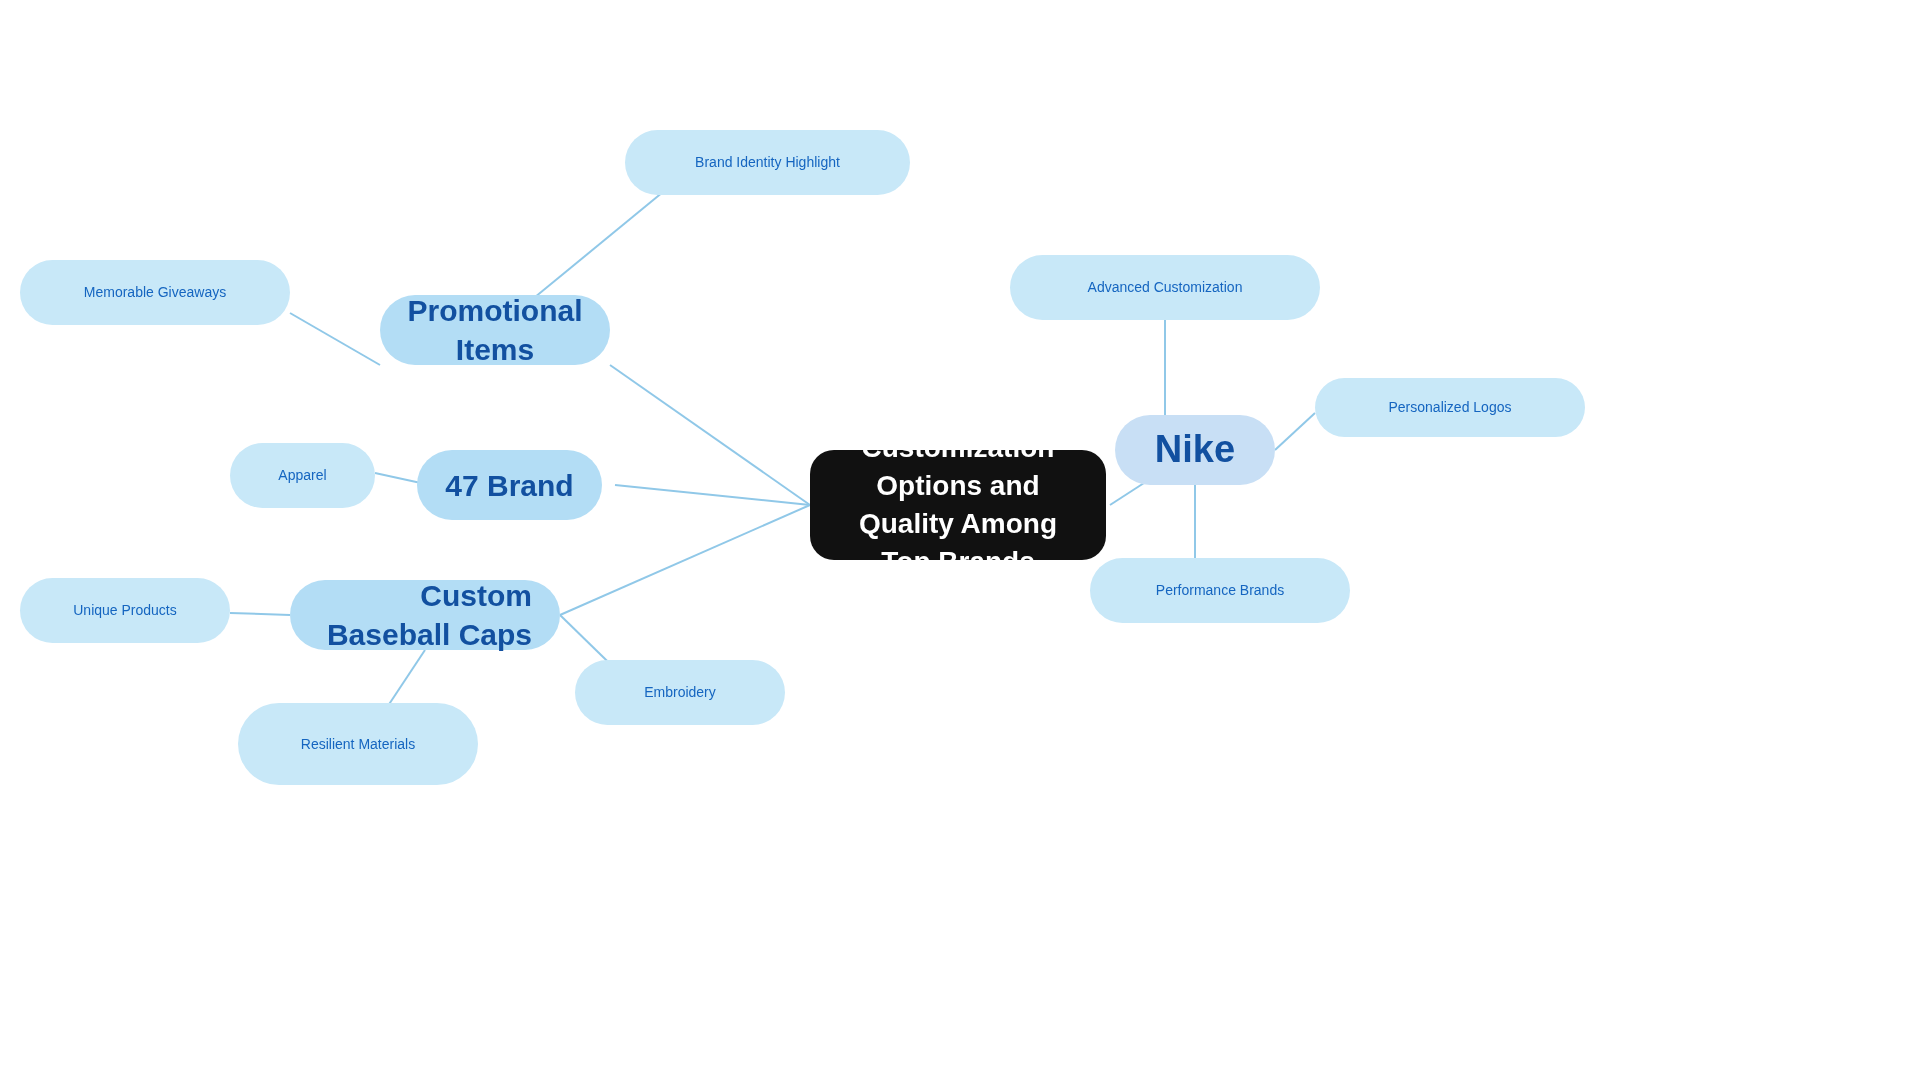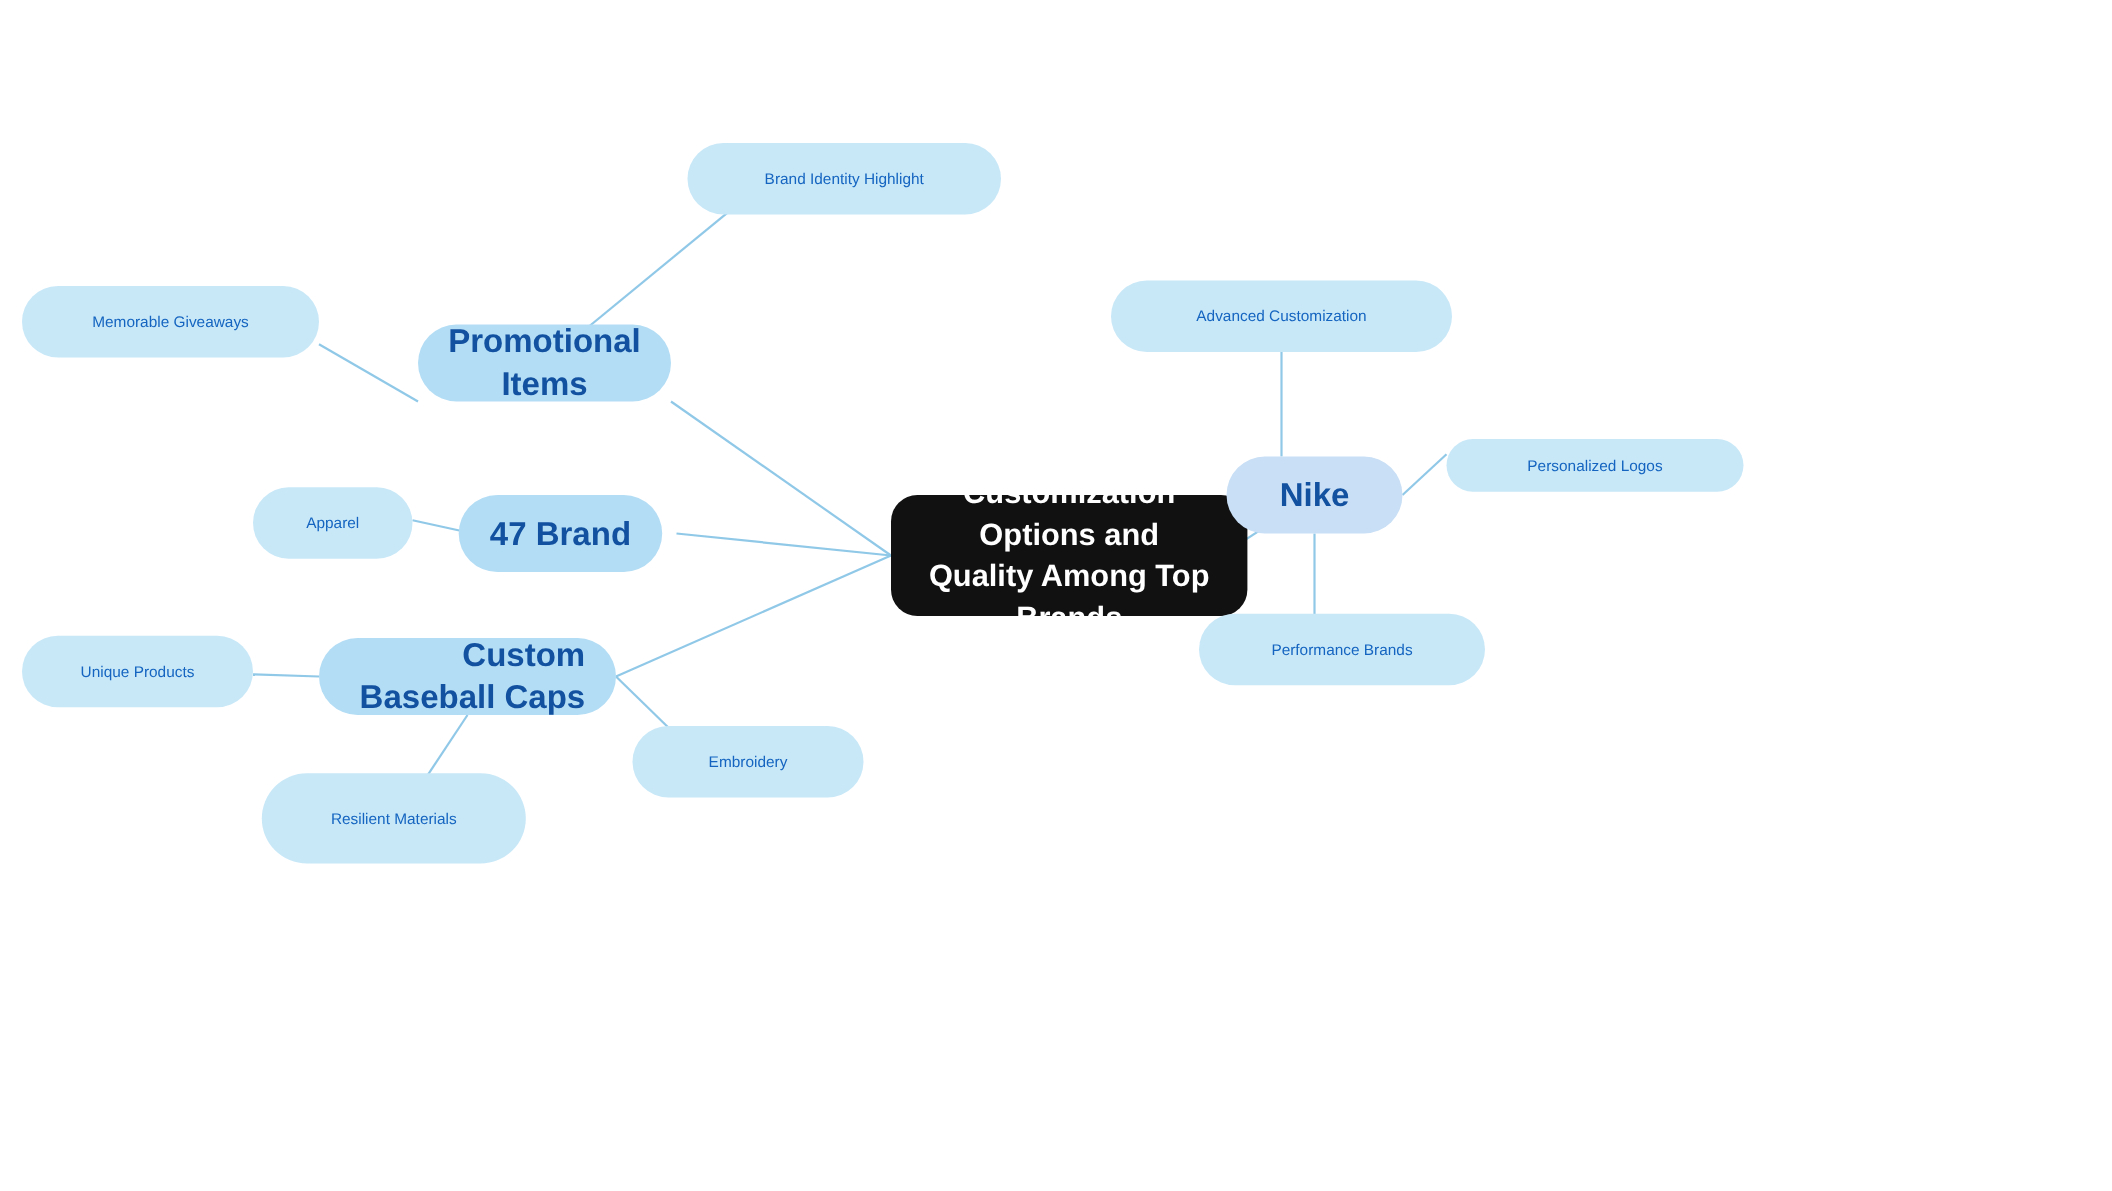--- a/index.html
+++ b/index.html
@@ -48,21 +48,21 @@
       font-size: 28px;
       font-weight: 600;
       border-radius: 24px;
       width: 300px;
       padding: 28px 32px;
       line-height: 1.35;
     }
     .node-nike {
       background: #c8dff5;
       color: #1250a0;
-      font-size: 30px;
+      font-size: 38px;
       font-weight: 600;
       width: 160px;
     }
   </style>
 </head>
 <body>
 
 <svg id="mind-map-lines">
 
   <line x1="810" y1="505" x2="610" y2="365" stroke="#90c8e8" stroke-width="2"></line>
@@ -85,21 +85,21 @@
 
   <line x1="290" y1="615" x2="230" y2="613" stroke="#90c8e8" stroke-width="2"></line>
 
   <line x1="1165" y1="415" x2="1165" y2="320" stroke="#90c8e8" stroke-width="2"></line>
 
   <line x1="1275" y1="450" x2="1315" y2="413" stroke="#90c8e8" stroke-width="2"></line>
 
   <line x1="1195" y1="485" x2="1195" y2="560" stroke="#90c8e8" stroke-width="2"></line>
 </svg>
 
-<div class="node node-center" style="left:810px; top:450px; width:324px; height:110px;">
+<div class="node node-center" style="left:810px; top:450px; width:296px; height:110px;">
   <span style="white-space:pre-line;">Customization Options and
 Quality Among Top Brands</span>
 </div>
 
 <div class="node node-medium" style="left:380px; top:295px; width:230px; height:70px;">
   <span>Promotional Items</span>
 </div>
 
 <div class="node node-light" style="left:625px; top:130px; width:285px; height:65px;">
   <span>Brand Identity Highlight</span>
@@ -134,19 +134,19 @@
 </div>
 
 <div class="node node-nike" style="left:1115px; top:415px; width:160px; height:70px;">
   <span>Nike</span>
 </div>
 
 <div class="node node-light" style="left:1010px; top:255px; width:310px; height:65px;">
   <span>Advanced Customization</span>
 </div>
 
-<div class="node node-light" style="left:1315px; top:378px; width:270px; height:48px;margin-top:21px;">
+<div class="node node-light" style="left:1315px; top:378px; width:270px; height:59px;">
   <span>Personalized Logos</span>
 </div>
 
 <div class="node node-light" style="left:1090px; top:558px; width:260px; height:65px;">
   <span>Performance Brands</span>
 </div>
 
 </body></html>

